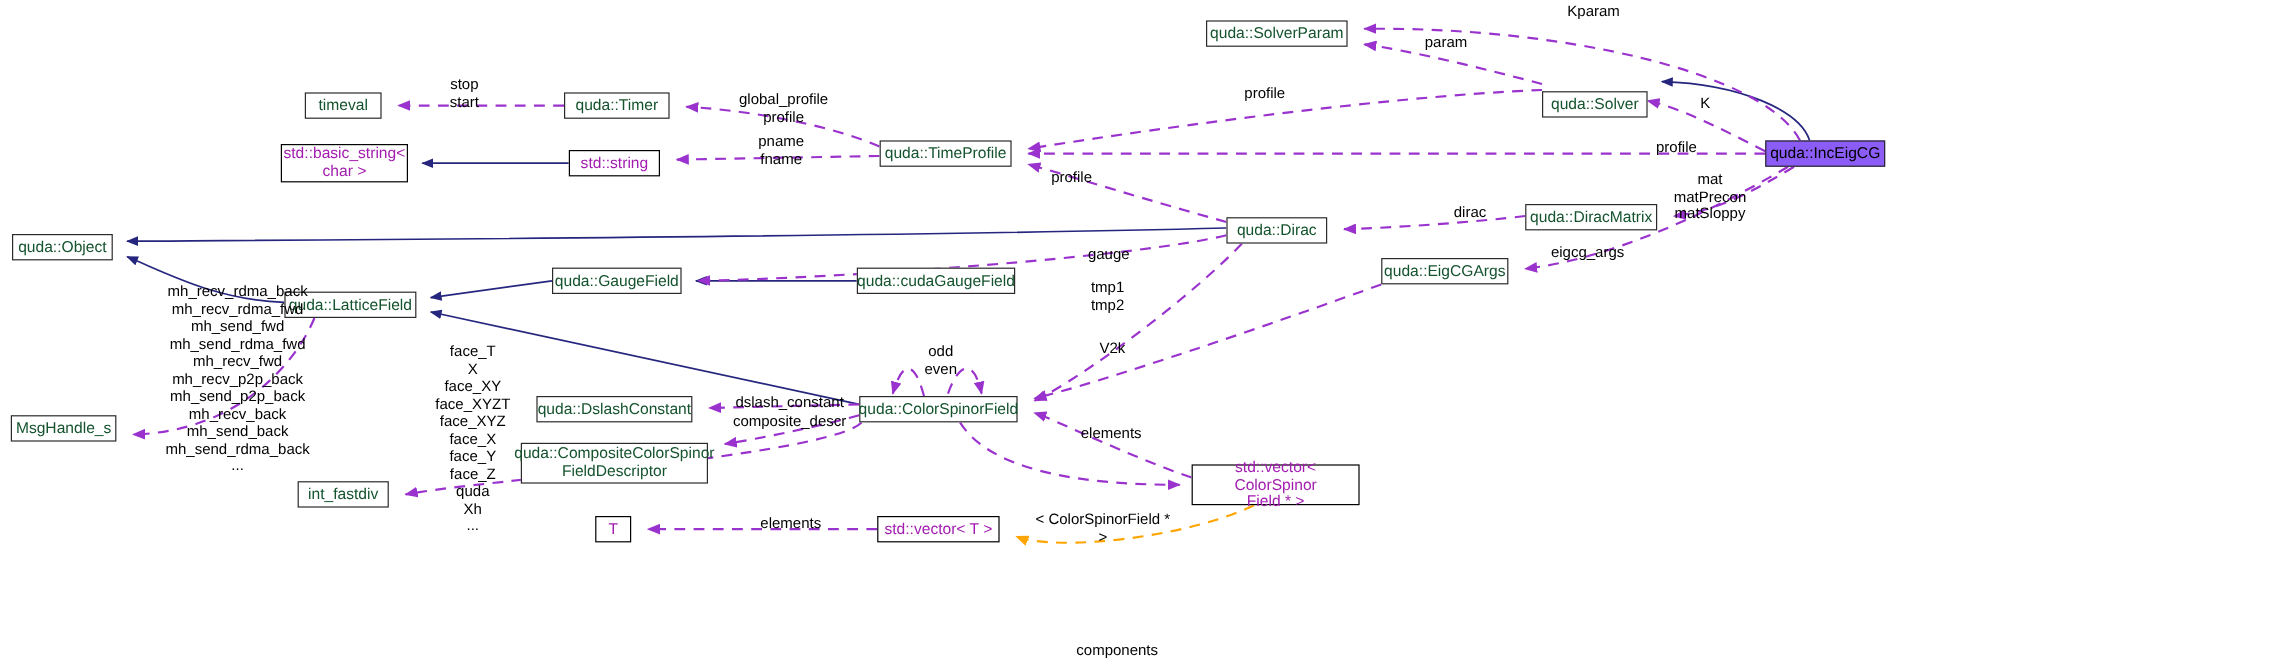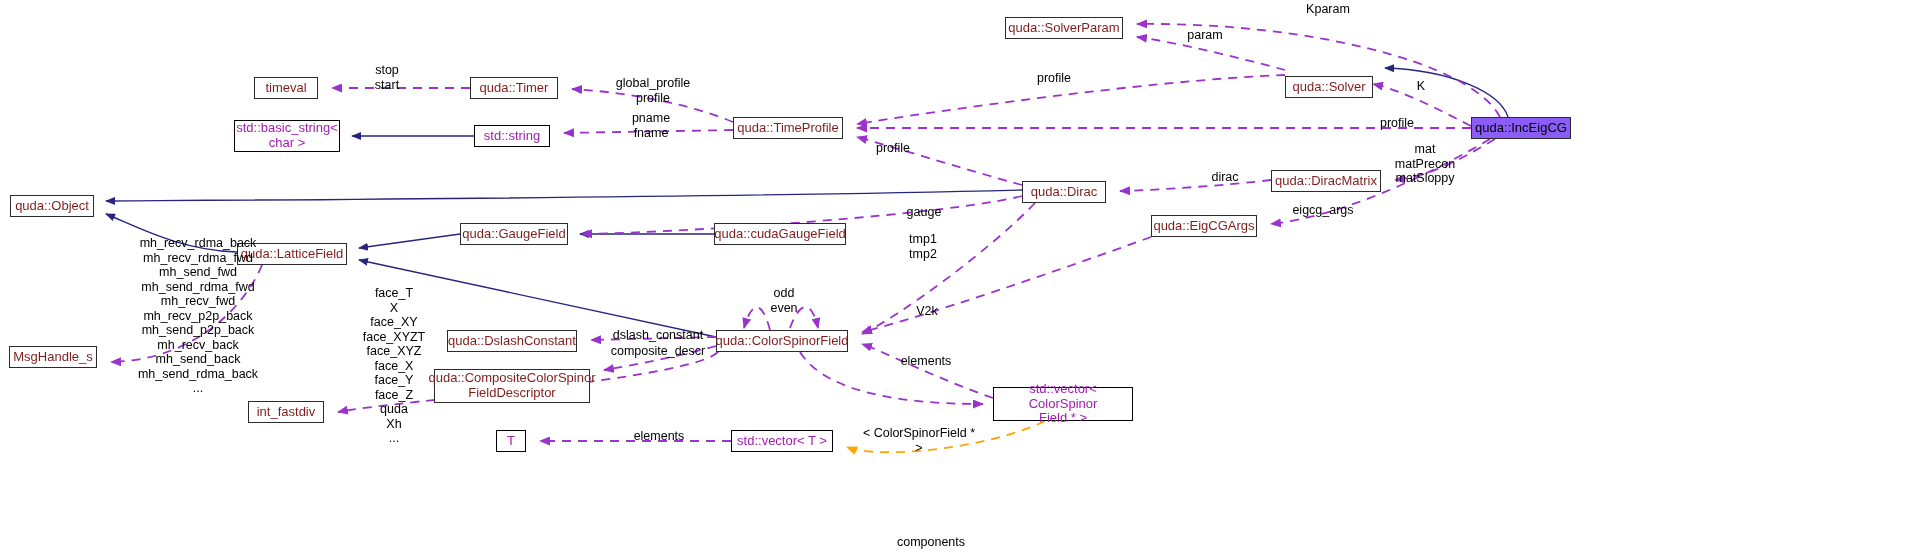--- a/index.html
+++ b/index.html
@@ -5,21 +5,21 @@
   html,body{margin:0;padding:0;background:#ffffff;}
   #canvas{position:relative;width:1908px;height:554px;background:#ffffff;
           font-family:"Liberation Sans","DejaVu Sans",sans-serif;
           overflow:hidden;}
   svg#edges{position:absolute;left:0;top:0;width:1908px;height:554px;}
 
   .node{position:absolute;box-sizing:border-box;display:flex;align-items:center;
         justify-content:center;text-align:center;line-height:1.12;
         background:#ffffff;white-space:pre-line;}
   
-  .cls{border:1px solid #2b2b2b;color:#7f1d1d;font-size:13px;}
+  .cls{border:1px solid #2b2b2b;color:#14532d;font-size:13px;}
   
   .ext{border:1px solid #000000;color:#a21caf;font-size:13px;}
   
   .cur{border:1px solid #2b2b2b;background:#8b5cf6;color:#000000;font-size:13px;}
 
   .lbl{position:absolute;font-size:12.5px;color:#000000;text-align:center;
        white-space:pre-line;line-height:1.16;}
 </style>
 </head>
 <body>
@@ -154,21 +154,21 @@
   <div class="lbl" style="left:1299px;top:2px;width:58px">Kparam</div>
   <div class="lbl" style="left:1411px;top:79px;width:20px">K</div>
   <div class="lbl" style="left:1385px;top:142px;width:80px">mat
 matPrecon
 matSloppy</div>
   <div class="lbl" style="left:1204px;top:170px;width:42px">dirac</div>
   <div class="lbl" style="left:1286px;top:203px;width:74px">eigcg_args</div>
   <div class="lbl" style="left:900px;top:205px;width:48px">gauge</div>
   <div class="lbl" style="left:901px;top:232px;width:44px">tmp1
 tmp2</div>
-  <div class="lbl" style="left:909px;top:304px;width:36px">V2k</div>
+  <div class="lbl" style="left:909px;top:283px;width:36px">V2k</div>
   <div class="lbl" style="left:763px;top:286px;width:42px">odd
 even</div>
   <div class="lbl" style="left:893px;top:354px;width:66px">elements</div>
   <div class="lbl" style="left:889px;top:535px;width:84px">components</div>
   <div class="lbl" style="left:626px;top:429px;width:66px">elements</div>
   <div class="lbl" style="left:858px;top:426px;width:122px">&lt; ColorSpinorField * &gt;</div>
   <div class="lbl" style="left:605px;top:328px;width:106px">dslash_constant</div>
   <div class="lbl" style="left:604px;top:344px;width:108px">composite_descr</div>
   <div class="lbl" style="left:108px;top:236px;width:180px">mh_recv_rdma_back
 mh_recv_rdma_fwd

